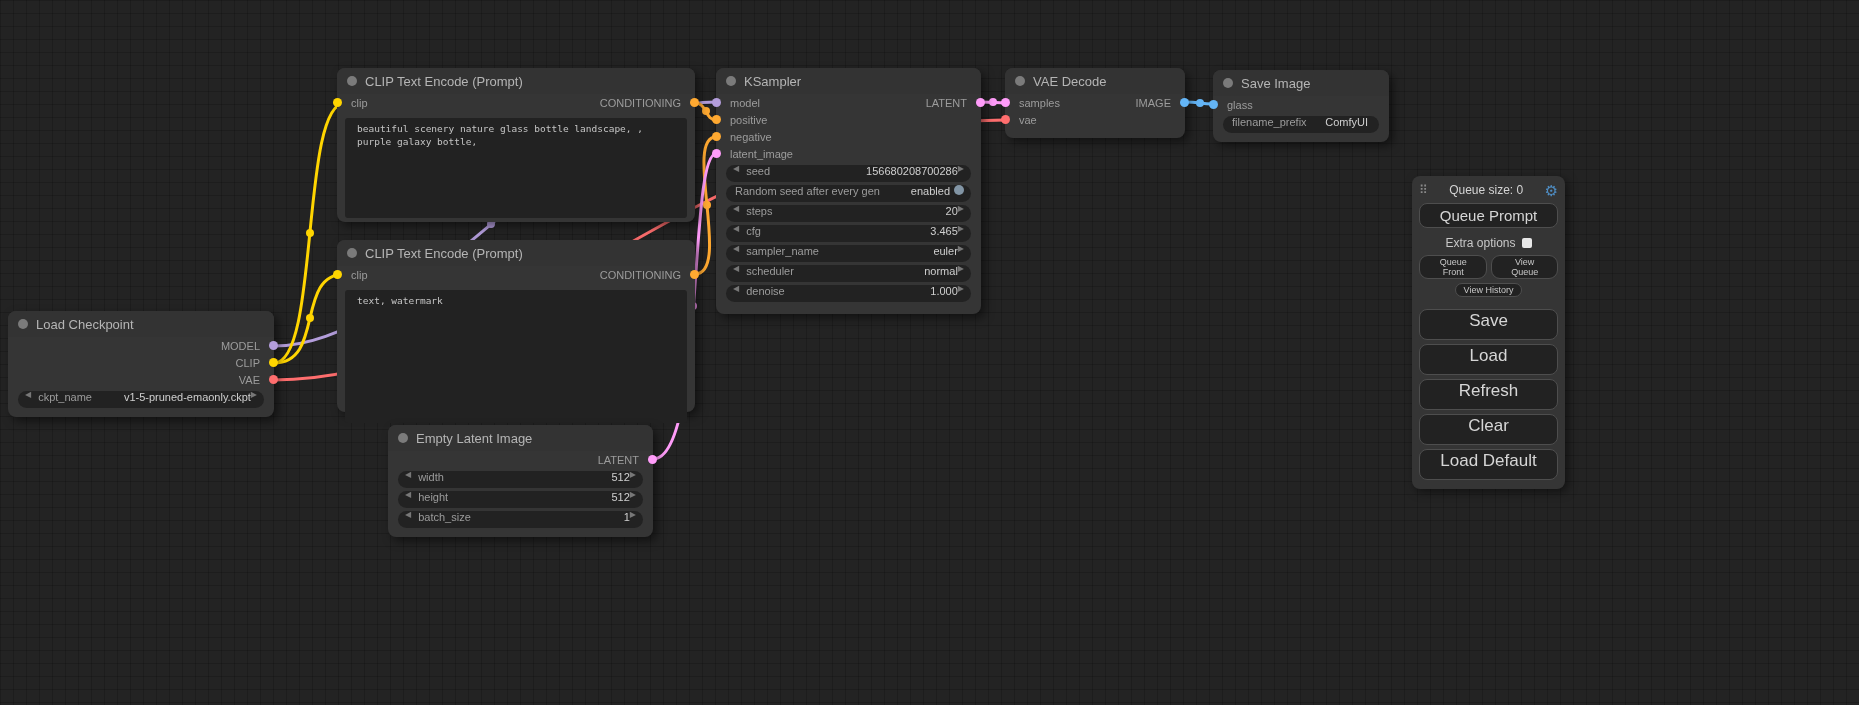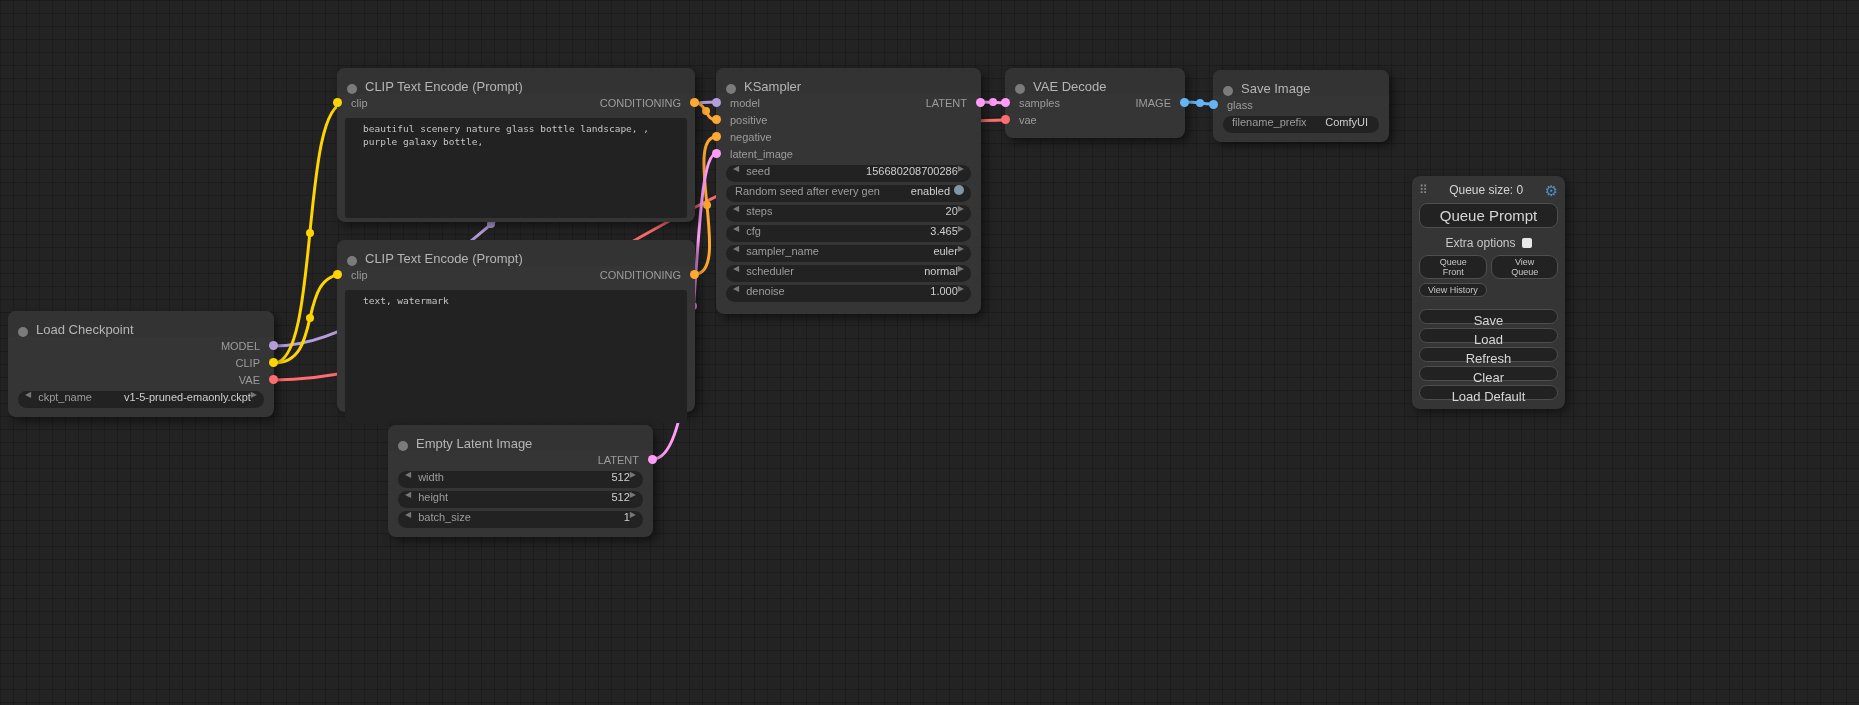--- a/index.html
+++ b/index.html
@@ -15,21 +15,21 @@
   }
   #wires{position:absolute;left:0;top:0;z-index:1;pointer-events:none}
   #wires path{fill:none;stroke-width:3;stroke-linecap:round}
   .w-model{stroke:#B39DDB}.w-clip{stroke:#FFD500}.w-vae{stroke:#FF6E6E}
   .w-cond{stroke:#FFA931}.w-latent{stroke:#FF9CF9}.w-image{stroke:#64B5F6}
   .f-model{fill:#B39DDB}.f-clip{fill:#FFD500}
   .f-cond{fill:#FFA931}.f-latent{fill:#FF9CF9}.f-image{fill:#64B5F6}
 
   .node{position:absolute;z-index:2;background:#353535;border-radius:8px;
         box-shadow:4px 4px 10px rgba(0,0,0,.5)}
-  .node-title{display:flex;align-items:flex-end;gap:8px;height:26px;background:#333333;
+  .node-title{display:flex;align-items:center;gap:8px;height:26px;background:#333333;
         border-radius:8px 8px 0 0;padding:0 10px;font-size:13px;color:#b5b5b5;white-space:nowrap}
   .title-dot{width:10px;height:10px;border-radius:50%;background:#7b7b7b;flex:0 0 auto}
 
   .slotrow{display:flex;height:17px;align-items:center}
   .slot{position:relative;font-size:11px;color:#9c9c9c;height:17px;display:flex;align-items:center}
   .slot.in{padding-left:14px}
   .slot.out{padding-right:14px;margin-left:auto}
   .sdot{position:absolute;width:9px;height:9px;border-radius:50%;top:4px}
   .slot.in .sdot{left:-4px}
   .slot.out .sdot{right:-4px}
@@ -39,40 +39,40 @@
   .widget{display:flex;align-items:flex-start;height:17px;background:#222222;border-radius:9px;
         margin:3px 10px 0;padding:0 7px;font-size:11px;color:#9c9c9c}
   .widget .arr{font-size:8px;color:#777;line-height:1;flex:0 0 auto}
   .widget .wlabel{margin-left:7px;white-space:nowrap}
   .widget .wvalue{flex:1;text-align:right;margin-right:0;color:#cfcfcf;white-space:nowrap}
   .widget.noarrow .wlabel{margin-left:2px}
   .widget.noarrow .wvalue{margin-right:4px}
   .toggle-dot{width:10px;height:10px;border-radius:50%;background:#8295a5;flex:0 0 auto}
 
   .prompt{position:absolute;left:8px;width:342px;background:#222222;border-radius:3px;
-        padding:4px 18px;font-family:"DejaVu Sans Mono",monospace;font-size:9.5px;
+        padding:4px 12px;font-family:"DejaVu Sans Mono",monospace;font-size:9.5px;
         line-height:1.4;color:#c5c5c5;white-space:pre-wrap;word-break:break-word}
 
   #menu{position:absolute;z-index:3;left:1412px;top:176px;width:153px;background:#353535;
         border-radius:8px;box-shadow:3px 3px 10px rgba(0,0,0,.5);padding:4px 7px 9px;color:#ccc}
   .menu-header{display:flex;align-items:center;height:20px;font-size:12px;color:#d4d4d4}
   .drag-handle{color:#8a8a8a;font-size:12px}
   .queue-size{flex:1;text-align:center}
   .gear{color:#4e8cc2;font-size:15px;line-height:1}
   .btn{display:block;width:100%;background:#222222;border:1px solid #4e4e4e;border-radius:8px;
         color:#d6d6d6;text-align:center;cursor:pointer}
   .btn-queue{height:25px;font-size:15px;line-height:23px;margin:3px 0 7px}
   .extra-row{display:flex;align-items:center;justify-content:center;gap:6px;font-size:12px;
         color:#c8c8c8;height:16px;margin-bottom:4px}
   .checkbox{width:10px;height:10px;background:#e8e8e8;border-radius:2px}
-  .small-row{display:flex;gap:4px;margin-bottom:4px}
+  .small-row{display:flex;gap:4px;justify-content:center;margin-bottom:4px}
   .btn-small{display:inline-block;width:auto;padding:1px 8px;font-size:9px;border-radius:9px;
         color:#c8c8c8;background:#222222;border:1px solid #4e4e4e;text-align:center}
   .hist-row{margin-bottom:12px}
-  .btn-big{height:15px;font-size:13px;line-height:21px;margin-top:4px}
+  .btn-big{height:31px;font-size:17px;line-height:21px;margin-top:4px}
 </style>
 </head>
 <body>
 
 <div id="canvas">
 
   <svg id="wires" width="1859" height="705">
     <path d="M274 346 C420 346 560 102 716 102" class="w-model"></path>
     <circle cx="491" cy="224" r="4" class="f-model"></circle>
     <path d="M274 363 C320 363 300 103 345 103" class="w-clip"></path>

